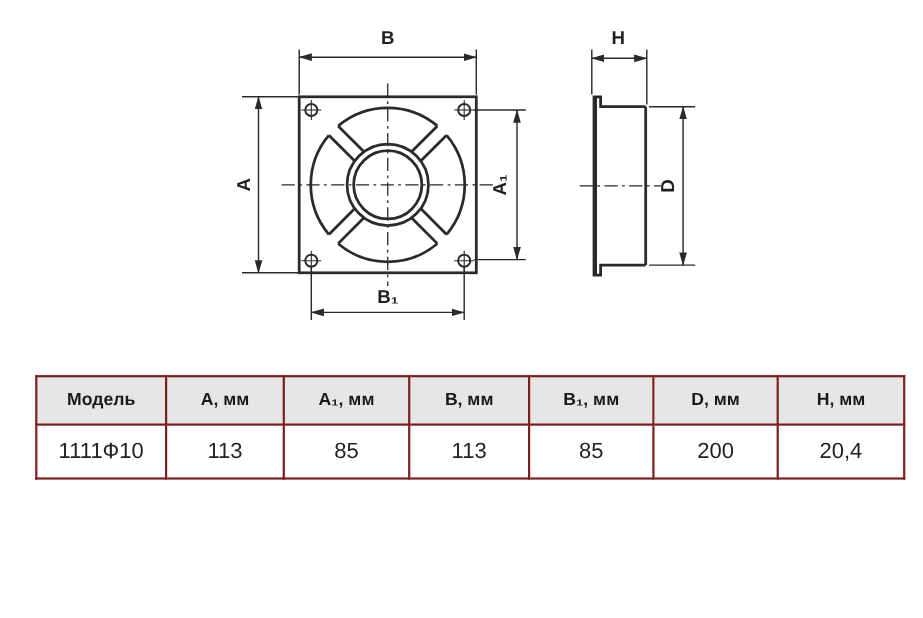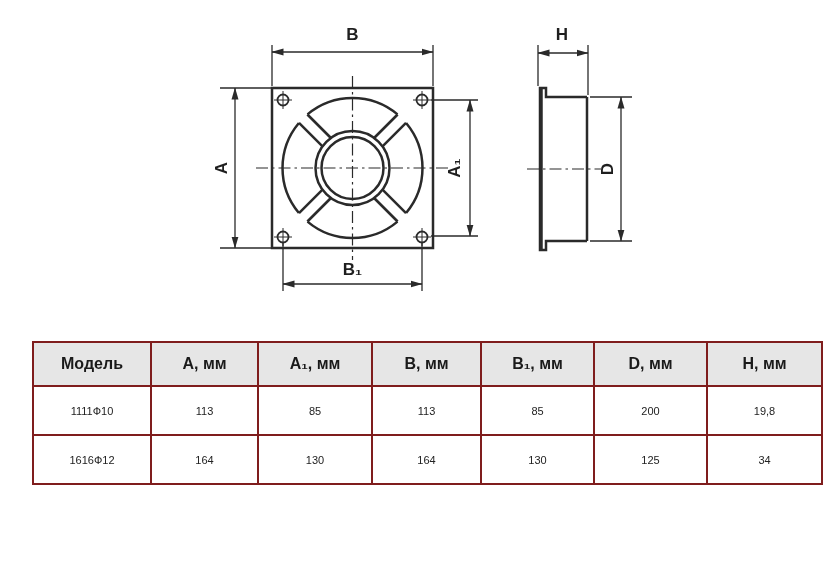--- a/index.html
+++ b/index.html
@@ -18,21 +18,21 @@
     border-collapse:collapse;table-layout:fixed;width:775px;
   }
   .spec-table th,.spec-table td{
     border:2px solid #7f1d1d;text-align:center;vertical-align:middle;
     padding:0;overflow:hidden;
   }
   .spec-table th{
     background:#e6e6e6;font-weight:bold;font-size:16px;color:#1a1a1a;
   }
   .spec-table td{
-    background:#ffffff;font-weight:normal;font-size:11px;color:#222222;
+    background:#ffffff;font-weight:normal;font-size:20px;color:#222222;
   }
   .row-header{height:44px;}
   .row-data{height:49px;}
 </style>
 </head>
 <body>
 
 <svg class="drawing" width="839" height="335" viewBox="0 0 839 335" xmlns="http://www.w3.org/2000/svg">
   <defs>
     <marker id="arr" viewBox="0 0 12 8" refX="11.5" refY="4" markerWidth="12" markerHeight="8" orient="auto-start-reverse" markerUnits="userSpaceOnUse">
@@ -152,25 +152,16 @@
     </tr>
   </thead>
   <tbody>
     <tr class="row-data">
       <td>1111Ф10</td>
       <td>113</td>
       <td>85</td>
       <td>113</td>
       <td>85</td>
       <td>200</td>
-      <td>19,8</td>
-    </tr>
-    <tr class="row-data">
-      <td>1616Ф12</td>
-      <td>164</td>
-      <td>130</td>
-      <td>164</td>
-      <td>130</td>
-      <td>125</td>
-      <td>34</td>
+      <td>20,4</td>
     </tr>
   </tbody>
 </table>
 
 </body></html>

